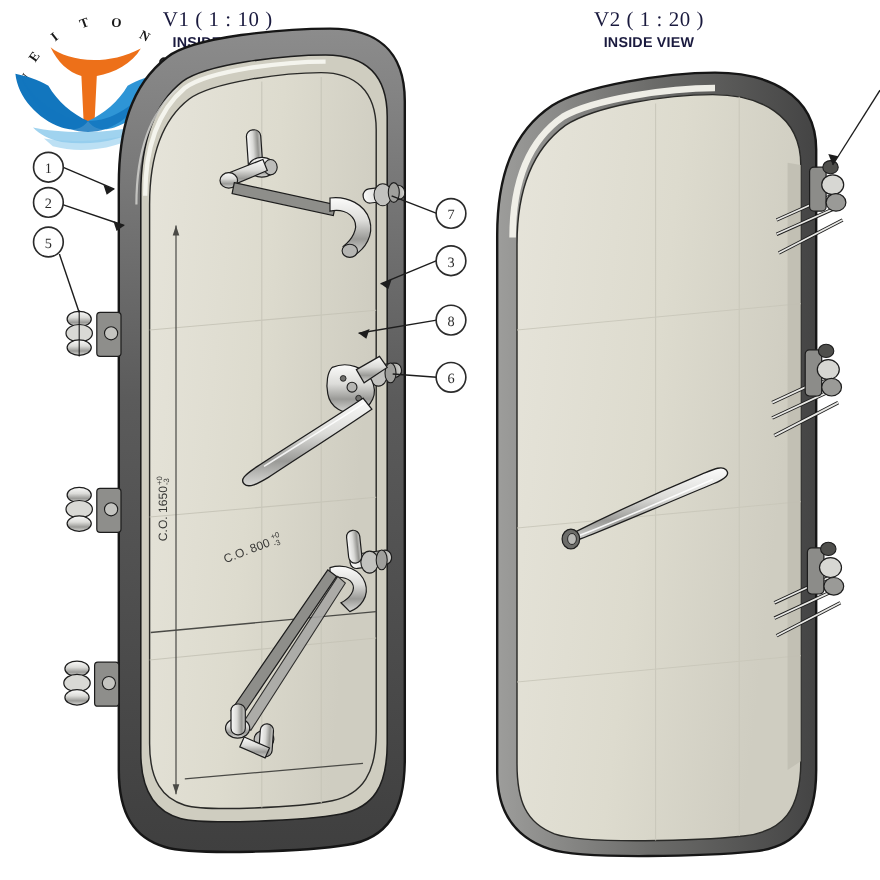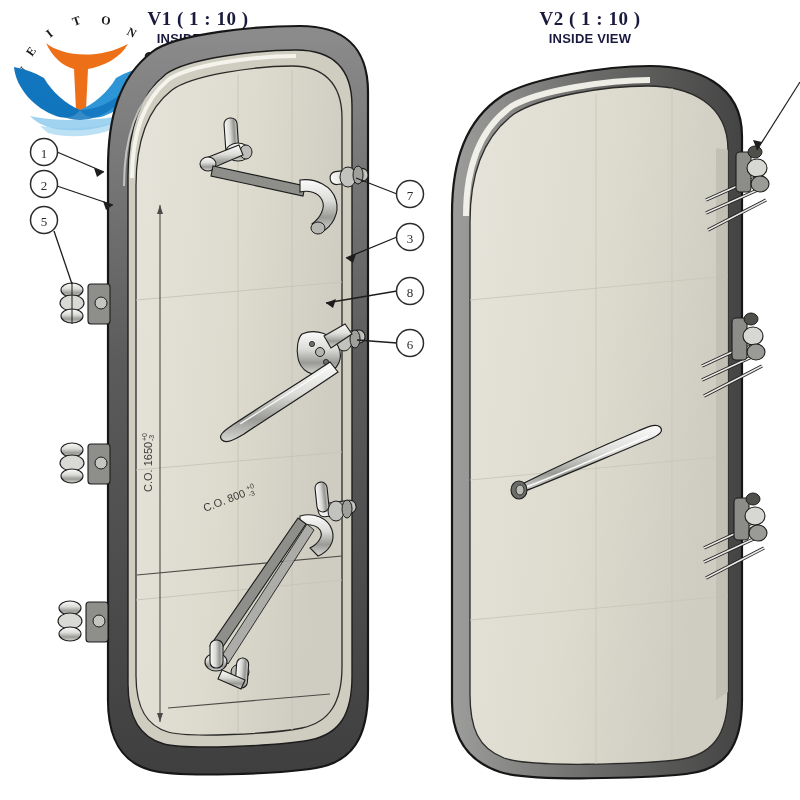--- a/index.html
+++ b/index.html
@@ -1,41 +1,41 @@
 <!DOCTYPE html>
 <html><head>
 <meta charset="utf-8">
 <style>
   html,body{margin:0;padding:0;background:#ffffff;}
   body{width:800px;height:800px;overflow:hidden;font-family:"Liberation Sans",sans-serif;}
   #stage{position:relative;width:800px;height:800px;background:#fff;}
   svg.layer{position:absolute;left:0;top:0;width:800px;height:800px;}
   .ttl{position:absolute;text-align:center;color:#1a1a3e;font-family:"Liberation Serif",serif;}
-  .ttl .big{font-size:19px;font-weight:700;letter-spacing:.5px;white-space:nowrap;}
+  .ttl .big{font-size:19px;font-weight:400;letter-spacing:.5px;white-space:nowrap;}
   .ttl .sub{font-size:13px;font-weight:700;letter-spacing:.2px;margin-top:1px;
             font-family:"Liberation Sans",sans-serif;white-space:nowrap;}
   #t1{left:78px;top:8px;width:240px;}
   #t2{left:470px;top:8px;width:240px;}
   .blabel{font-family:"Liberation Serif",serif;font-size:13px;fill:#2b2b2b;
           text-anchor:middle;dominant-baseline:central;}
   .dimtxt{font-family:"Liberation Sans",sans-serif;font-size:11px;fill:#3a3a38;}
   .dimtol{font-family:"Liberation Sans",sans-serif;font-size:7px;fill:#3a3a38;}
   .lw{font-family:"Liberation Serif",serif;font-size:12px;font-weight:700;fill:#1a1a1a;}
 </style>
 </head>
 <body>
 
 <div id="stage">
 
   <div class="ttl" id="t1">
     <div class="big">V1 ( 1 : 10 )</div>
     <div class="sub">INSIDE VIEW</div>
   </div>
   <div class="ttl" id="t2">
-    <div class="big">V2 ( 1 : 10 )</div>
+    <div class="big">V2 ( 1 : 20 )</div>
     <div class="sub">INSIDE VIEW</div>
   </div>
 
   <svg class="layer" viewBox="0 0 800 800">
     <g>
 
       <g class="lw">
         <text x="24" y="80" transform="rotate(-68 24 80)">W</text>
         <text x="32" y="57" transform="rotate(-55 32 57)">E</text>
         <text x="50" y="38" transform="rotate(-38 50 38)">I</text>

